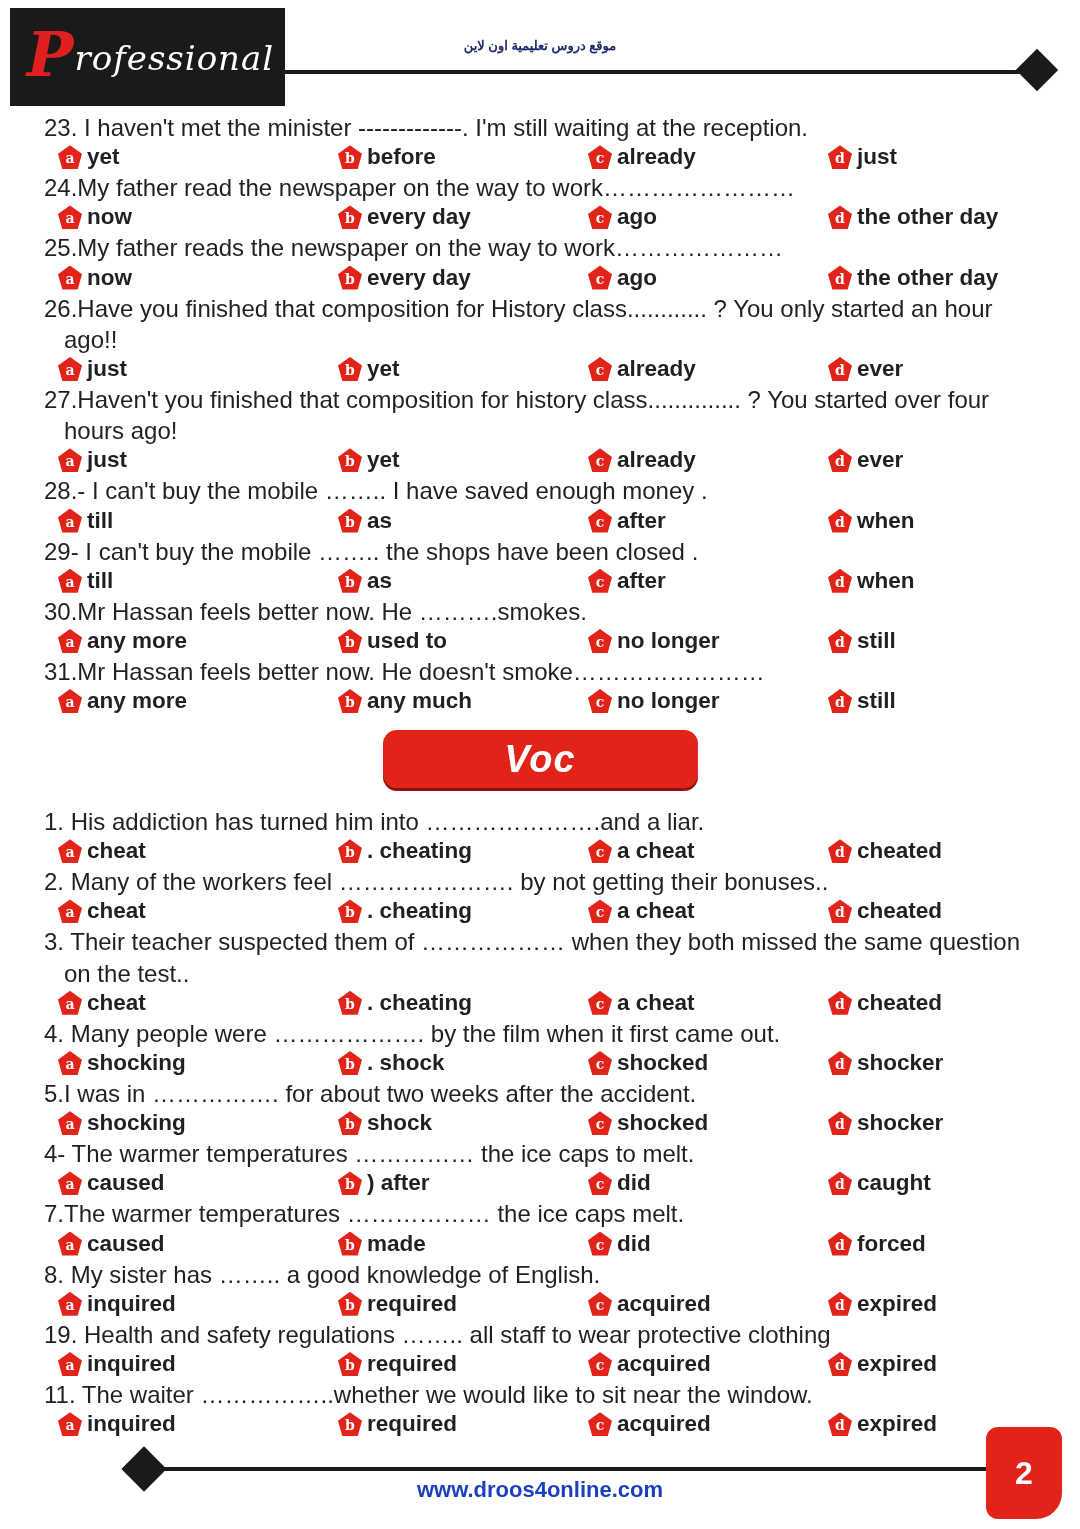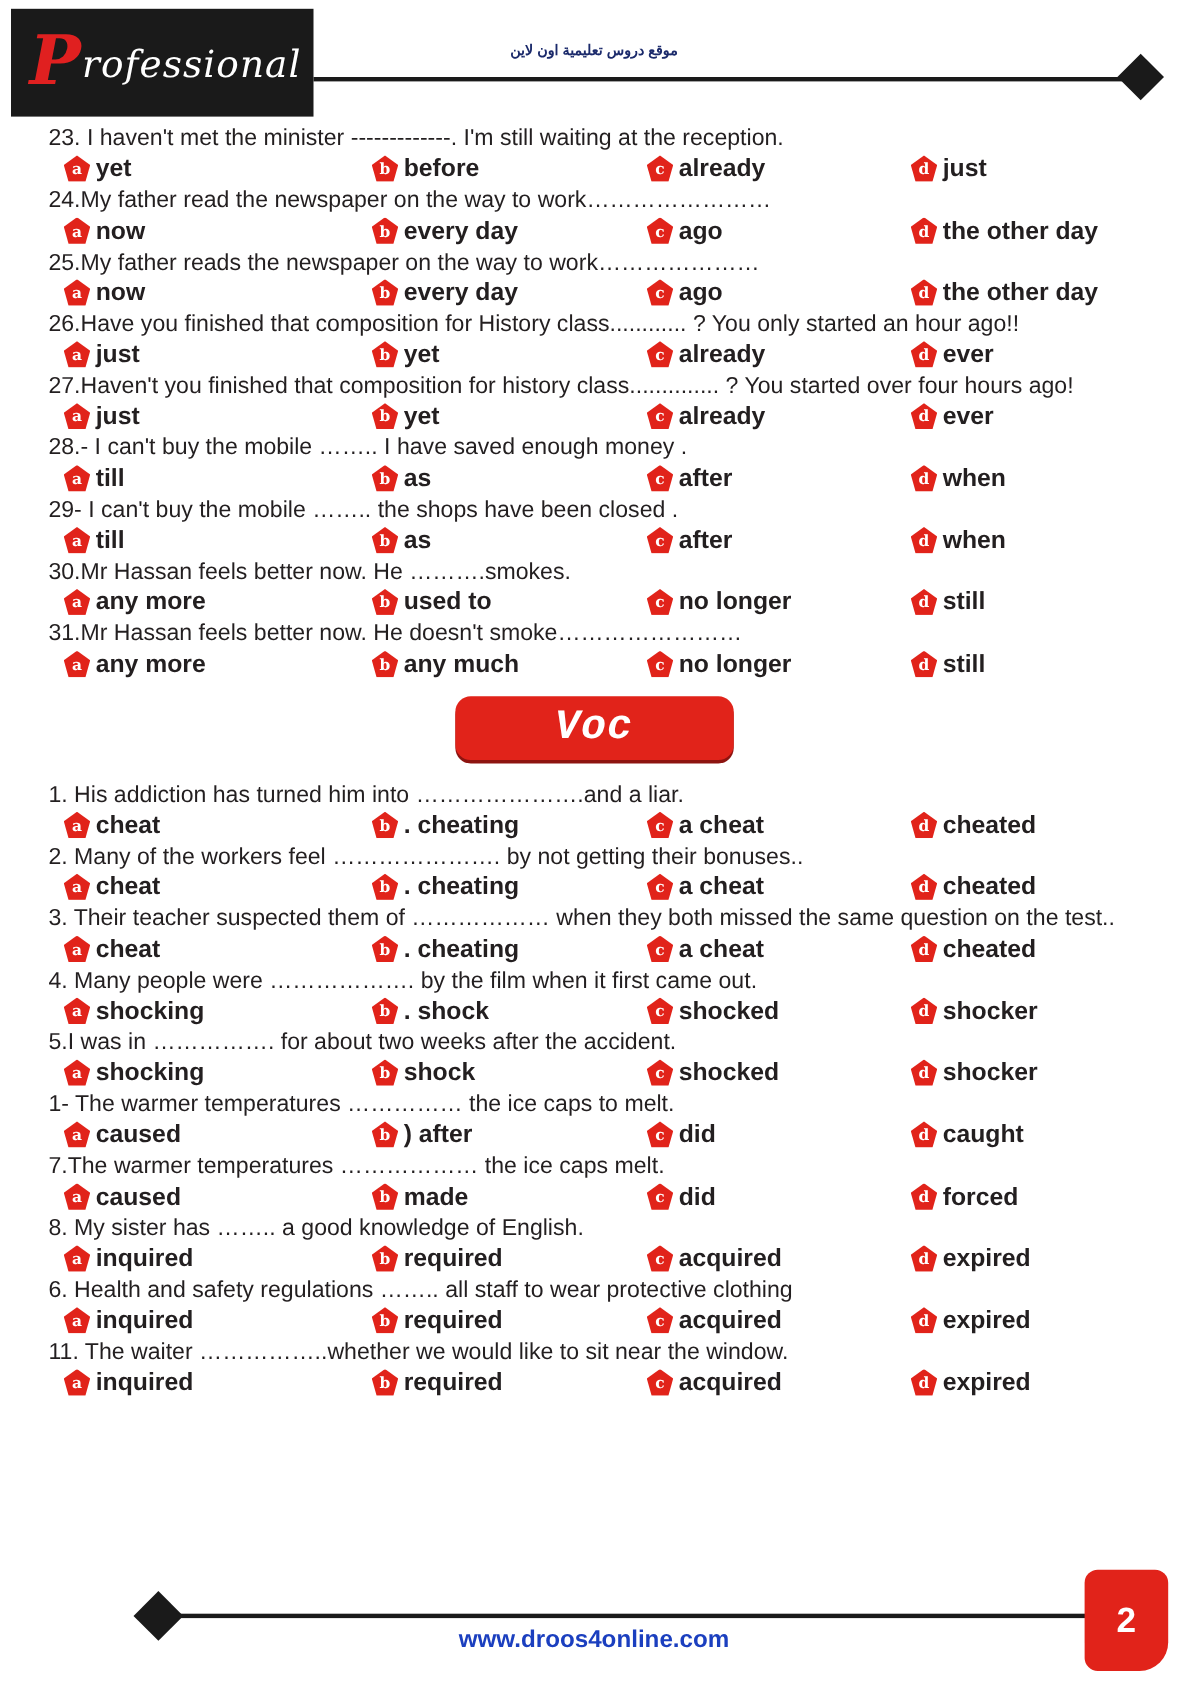--- a/index.html
+++ b/index.html
@@ -63,21 +63,21 @@
     transform:rotate(45deg);
   }
   
   .sheet{
     position:absolute;
     left:0;top:108px;right:0;bottom:0;
     padding:4px 28px 0 28px;
     box-sizing:border-box;
   }
   .q{
-    font-size:21px;
+    font-size:24px;
     line-height:1.30;
     margin:0 0 1px 0;
     padding-left:36px;
     text-indent:-20px;
   }
   .choices{
     display:flex;
     align-items:flex-start;
     margin:0 0 2px 0;
     padding-left:30px;
@@ -112,24 +112,24 @@
     transform:translateY(1px);
   }
   
   .voc-wrap{
     display:flex;justify-content:center;
     margin:16px 0 18px 0;
   }
   .voc{
     background:#e1231a;
     color:#ffffff;
-    width:253px;height:58px;
+    width:315px;height:58px;
     border-radius:14px;
     display:flex;align-items:center;justify-content:center;
-    font-family:Liberation Mono, monospace;
+    font-family:Liberation Sans, sans-serif;
     font-style:italic;
     font-weight:bold;
     font-size:38px;
     letter-spacing:1px;
     box-shadow:0 3px 0 #8d1410;
   }
   
   .footer{
     position:absolute;
     left:0;right:0;bottom:0;
@@ -562,21 +562,21 @@
           </div>
           <span>shocked</span>
         </div>
         <div class="choice c4">
           <div class="badge">
             <span>d</span>
           </div>
           <span>shocker</span>
         </div>
       </div>
-      <div class="q">1- The warmer temperatures …………… the ice caps to melt.</div>
+      <div class="q">4- The warmer temperatures …………… the ice caps to melt.</div>
       <div class="choices">
         <div class="choice c1">
           <div class="badge">
             <span>a</span>
           </div>
           <span>caused</span>
         </div>
         <div class="choice c2">
           <div class="badge">
             <span>b</span>
@@ -643,21 +643,21 @@
           </div>
           <span>acquired</span>
         </div>
         <div class="choice c4">
           <div class="badge">
             <span>d</span>
           </div>
           <span>expired</span>
         </div>
       </div>
-      <div class="q">6. Health and safety regulations …….. all staff to wear protective clothing</div>
+      <div class="q">19. Health and safety regulations …….. all staff to wear protective clothing</div>
       <div class="choices">
         <div class="choice c1">
           <div class="badge">
             <span>a</span>
           </div>
           <span>inquired</span>
         </div>
         <div class="choice c2">
           <div class="badge">
             <span>b</span>

